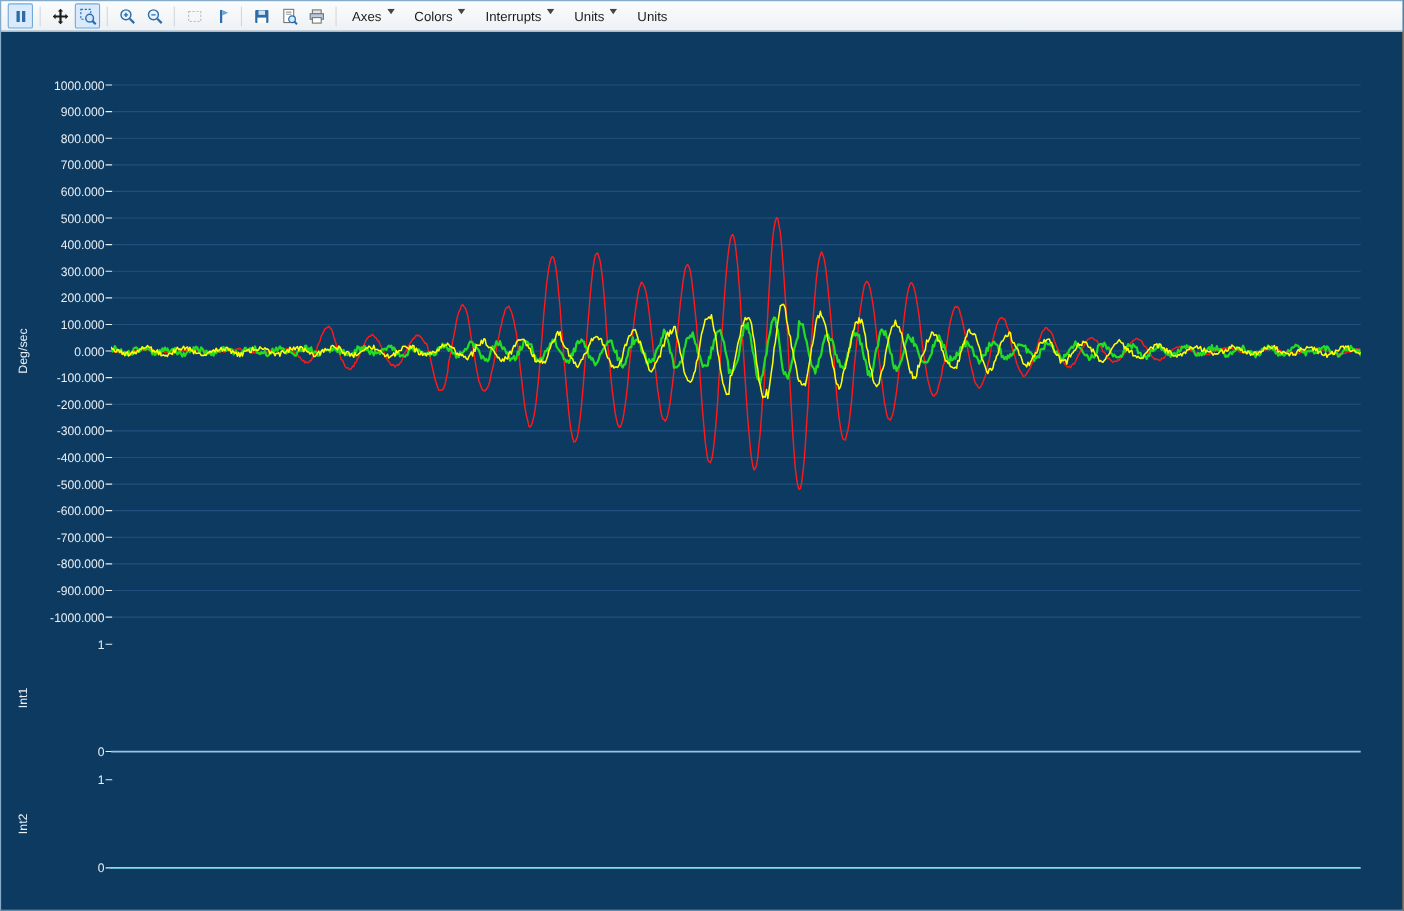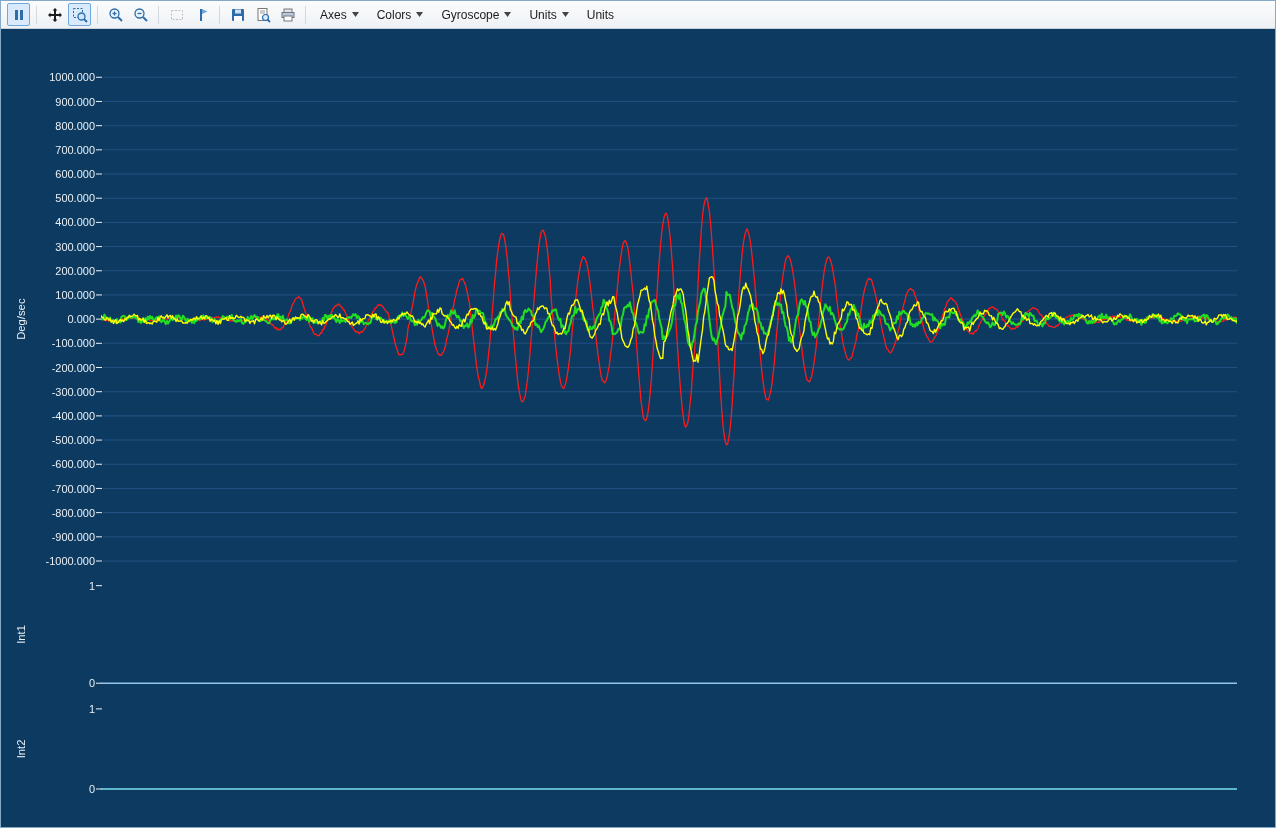--- a/index.html
+++ b/index.html
@@ -34,21 +34,21 @@
   }
   .tb-btn {
     width:23px; height:23px;
     display:flex; align-items:center; justify-content:center;
     border:1px solid transparent; border-radius:2px;
   }
   .tb-btn.selected { background:#d9eafc; border-color:#72a9dc; }
   .tb-btn.disabled { opacity:.35; }
   .tb-sep { width:1px; height:18px; background:#d3d8dd; margin:0 4px; flex:0 0 1px; }
   .tb-menu {
-    display:flex; align-items:center; gap:5px;
+    display:flex; gap:5px;
     padding:4px 7px; border:1px solid transparent; border-radius:2px;
     font-size:12px; color:#1b1b1b;
   }
   .plot-area { flex:1 1 auto; position:relative; background:#a16207; overflow:hidden; }
   #chart-svg { position:absolute; inset:0; width:100%; height:100%; display:block; }
 </style>
 </head>
 <body>
 
 <div class="window">
@@ -133,21 +133,21 @@
           <path d="M0 0 L7 0 L3.5 5 Z" fill="#444"></path>
         </svg>
     </div>
     <div class="tb-menu">
       <span>Colors</span>
       <svg width="7" height="5">
           <path d="M0 0 L7 0 L3.5 5 Z" fill="#444"></path>
         </svg>
     </div>
     <div class="tb-menu">
-      <span>Gyroscope</span>
+      <span>Interrupts</span>
       <svg width="7" height="5">
           <path d="M0 0 L7 0 L3.5 5 Z" fill="#444"></path>
         </svg>
     </div>
     <div class="tb-menu">
       <span>Units</span>
       <svg width="7" height="5">
           <path d="M0 0 L7 0 L3.5 5 Z" fill="#444"></path>
         </svg>
     </div>

